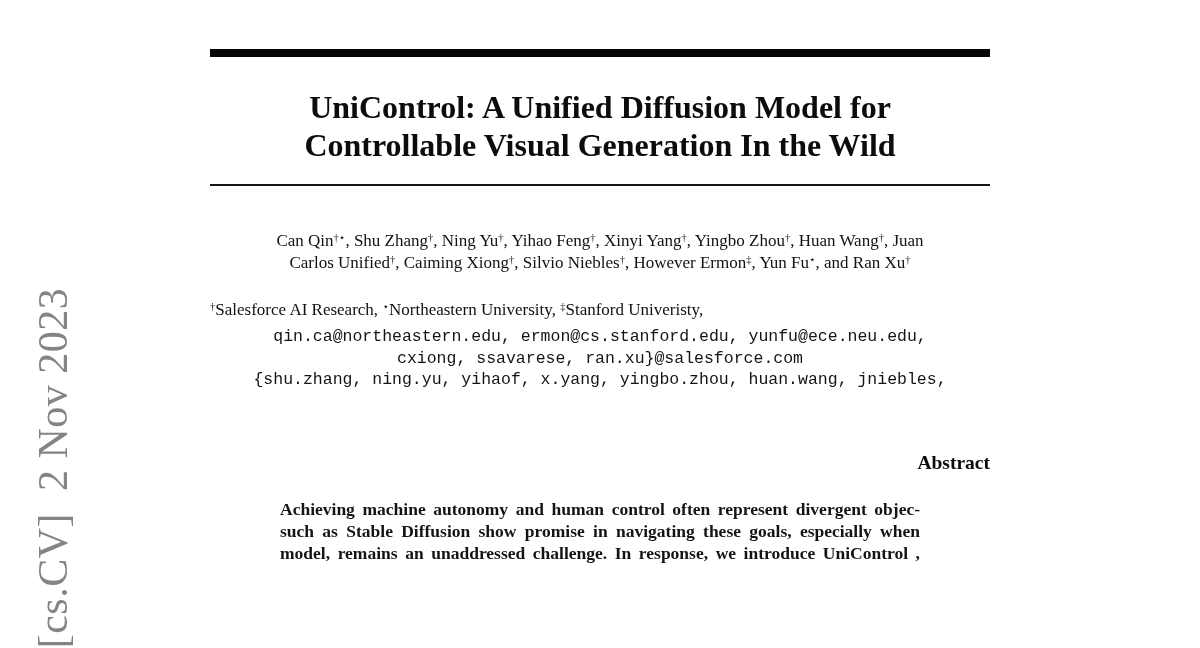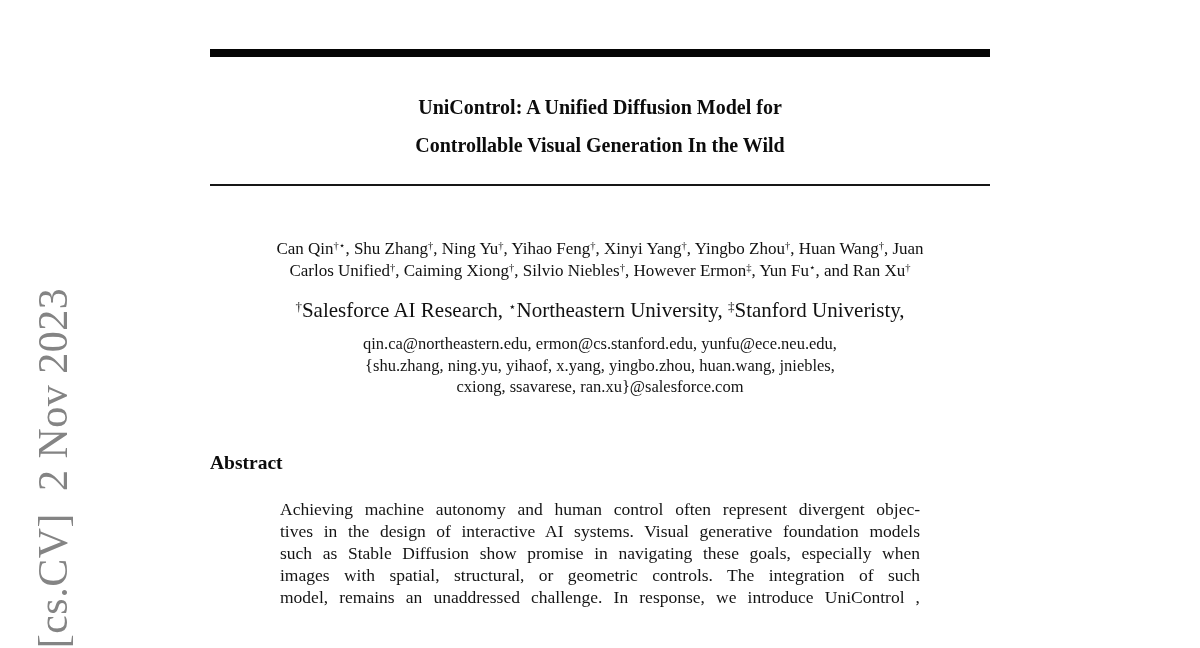--- a/index.html
+++ b/index.html
@@ -39,86 +39,86 @@
     height: 8px;
     background: #050505;
   }
   .title-block {
     position: absolute;
     left: 210px;
     top: 88px;
     width: 780px;
     text-align: center;
     font-weight: bold;
-    font-size: 20px;
+    font-size: 32px;
     line-height: 38px;
     color: #0c0c0c;
   }
   .thin-rule {
     position: absolute;
     left: 210px;
     top: 184px;
     width: 780px;
     height: 2px;
     background: #161616;
   }
   .authors-block {
     position: absolute;
     left: 210px;
-    top: 238px;
+    top: 230px;
     width: 780px;
     text-align: center;
     font-size: 17px;
     line-height: 22px;
   }
   .affiliation-line {
     position: absolute;
     left: 210px;
     top: 299px;
     width: 780px;
-    text-align: center;
-    font-size: 21px;
+    text-align: left;
+    font-size: 17px;
     line-height: 22px;
   }
   .emails-block {
     position: absolute;
     left: 210px;
     top: 326px;
     width: 780px;
     text-align: center;
-    font-family: Liberation Serif, serif;
+    font-family: Liberation Mono, monospace;
     font-size: 16.5px;
     line-height: 21.6px;
     letter-spacing: 0px;
     color: #141414;
-    margin-top: 7px;
   }
   .abstract-heading {
     position: absolute;
     left: 210px;
     top: 452px;
     width: 780px;
-    text-align: left;
+    text-align: right;
     font-weight: bold;
     font-size: 19.5px;
     color: #0c0c0c;
   }
   .abstract-body {
     position: absolute;
     left: 280px;
     top: 498px;
     width: 640px;
     font-size: 17.5px;
     line-height: 22px;
     color: #141414;
   }
   .abs-line {
     text-align: justify;
     text-align-last: justify;
     white-space: nowrap;
+    font-weight: bold;
   }
   sup {
     font-size: 62%;
     vertical-align: baseline;
     position: relative;
     top: -0.5em;
     line-height: 0;
   }
 </style>
 </head>
@@ -139,27 +139,25 @@
 
   <div class="authors-block">
     <div><span>Can Qin</span><sup>†⋆</sup><span>, Shu Zhang</span><sup>†</sup><span>, Ning Yu</span><sup>†</sup><span>, Yihao Feng</span><sup>†</sup><span>, Xinyi Yang</span><sup>†</sup><span>, Yingbo Zhou</span><sup>†</sup><span>, Huan Wang</span><sup>†</sup><span>, Juan</span></div>
     <div><span>Carlos Unified</span><sup>†</sup><span>, Caiming Xiong</span><sup>†</sup><span>, Silvio Niebles</span><sup>†</sup><span>, However Ermon</span><sup>‡</sup><span>, Yun Fu</span><sup>⋆</sup><span>, and Ran Xu</span><sup>†</sup></div>
   </div>
 
   <div class="affiliation-line"><sup>†</sup><span>Salesforce AI Research, </span><sup>⋆</sup><span>Northeastern University, </span><sup>‡</sup><span>Stanford Univeristy,</span></div>
 
   <div class="emails-block">
       <div class="email-line">qin.ca@northeastern.edu, ermon@cs.stanford.edu, yunfu@ece.neu.edu,</div>
+      <div class="email-line">cxiong, ssavarese, ran.xu}@salesforce.com</div>
       <div class="email-line">{shu.zhang, ning.yu, yihaof, x.yang, yingbo.zhou, huan.wang, jniebles,</div>
-      <div class="email-line">cxiong, ssavarese, ran.xu}@salesforce.com</div>
     </div>
 
   <div class="abstract-heading">Abstract</div>
 
   <div class="abstract-body">
       <div class="abs-line">Achieving machine autonomy and human control often represent divergent objec-</div>
-      <div class="abs-line">tives in the design of interactive AI systems. Visual generative foundation models</div>
       <div class="abs-line">such as Stable Diffusion show promise in navigating these goals, especially when</div>
-      <div class="abs-line">images with spatial, structural, or geometric controls. The integration of such</div>
       <div class="abs-line">model, remains an unaddressed challenge. In response, we introduce UniControl ,</div>
     </div>
 
 </div>
 
 </body></html>

